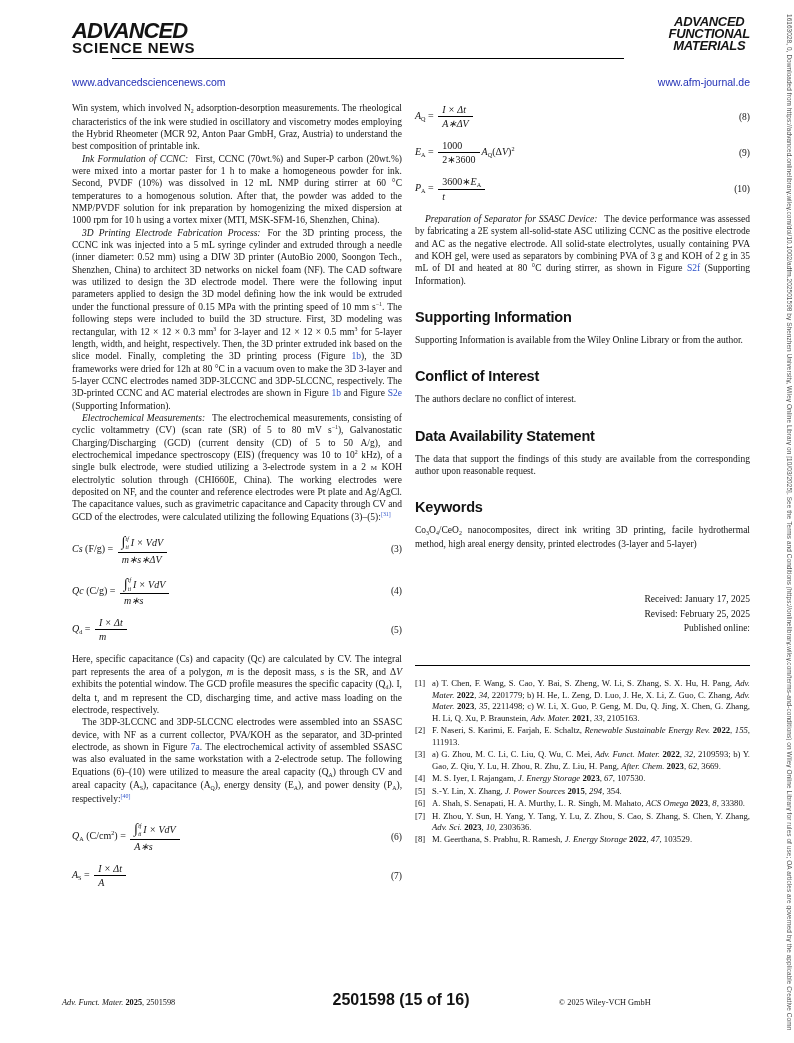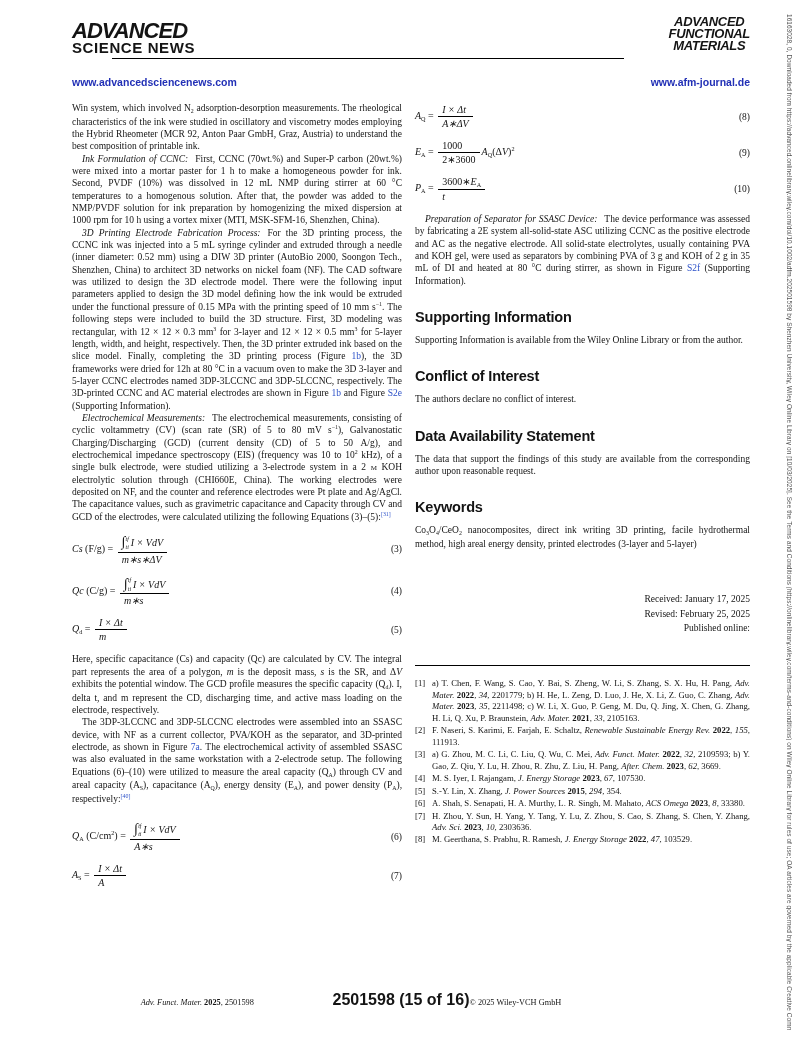--- a/index.html
+++ b/index.html
@@ -9,21 +9,21 @@
 
   
   .hdr{position:relative;height:58px}
   .hdr-line{position:absolute;left:40px;top:42px;width:512px;border-top:1.8px solid #000}
   .asn{position:absolute;left:0;top:4px;font-family:"Liberation Sans",sans-serif;font-weight:bold;line-height:1}
   .asn .l1{font-size:22px;font-style:italic;letter-spacing:-1px;display:block}
   .asn .l2{font-size:15px;letter-spacing:.6px;display:block;margin-top:-2px}
   .afm{position:absolute;right:0;top:0;text-align:center;font-family:"Liberation Sans",sans-serif;
        font-weight:bold;font-style:italic;font-size:13px;line-height:.92;letter-spacing:-.3px}
   .afm span{display:block}
-  .urls{position:relative;height:18px;font-family:"Liberation Sans",sans-serif;font-weight:bold;font-size:10.5px;color:#2230b6}
+  .urls{position:relative;height:18px;font-family:"Liberation Sans",sans-serif;font-weight:normal;font-size:10.5px;color:#2230b6}
   .urls .u-l{position:absolute;left:0;top:2px}
   .urls .u-r{position:absolute;right:0;top:2px}
 
   
   .cols{display:flex;gap:13px;margin-top:10px}
   .col-l{width:330px}
   .col-r{width:335px}
   p{margin:0;font-size:9.5px;line-height:1.3;text-align:justify}
   p.ind{text-indent:10px}
   .lead{font-style:italic;margin-right:7px}
@@ -49,23 +49,23 @@
   h2{font-family:"Liberation Sans",sans-serif;font-size:14.5px;font-weight:bold;margin:22px 0 9px;letter-spacing:-.2px}
   .dates{text-align:right;font-size:9.5px;line-height:1.5;margin-top:42px}
   .refhr{border:none;border-top:1.3px solid #000;margin:30px 0 12px}
   .refs{font-size:8.7px;line-height:1.32}
   .ref{display:flex;margin-bottom:1px}
   .rlabel{width:17px;flex:none}
   .rbody{flex:1;text-align:justify}
 
   
   .footer{position:absolute;left:62px;width:678px;top:991px;display:flex;align-items:baseline;font-size:8.3px}
-  .f-left{flex:1;text-align:center}
+  .f-left{flex:1;text-align:left}
   .f-center{font-weight:bold;font-size:16px;font-family:"Liberation Sans",sans-serif}
-  .f-right{flex:1;text-align:left}
+  .f-right{flex:1;text-align:center}
 
   
   .sidebar{position:absolute;right:1px;top:14px;height:1016px;writing-mode:vertical-rl;
            font-family:"Liberation Sans",sans-serif;font-size:6.4px;color:#555;letter-spacing:.1px;
            line-height:1.1;overflow:hidden;white-space:nowrap}
 </style>
 </head>
 <body>
 
 <div class="content">

